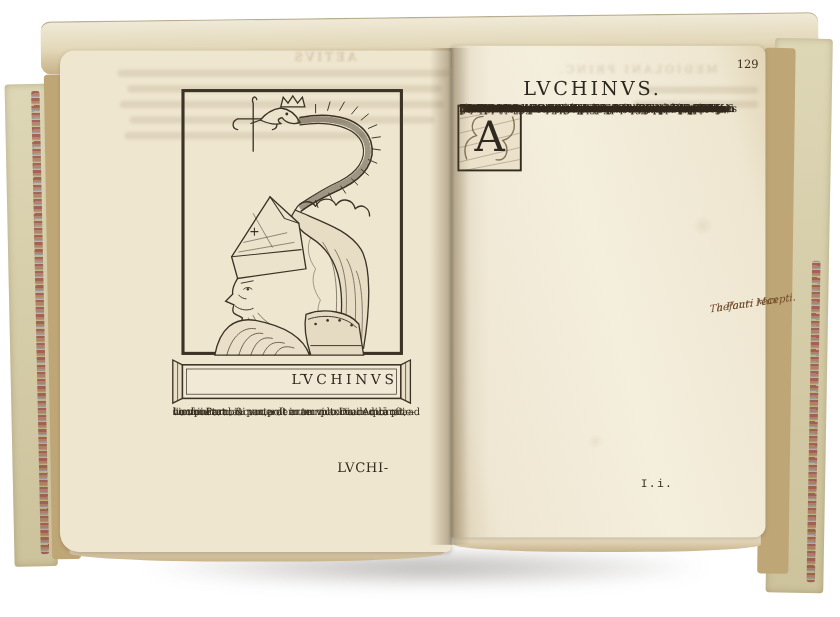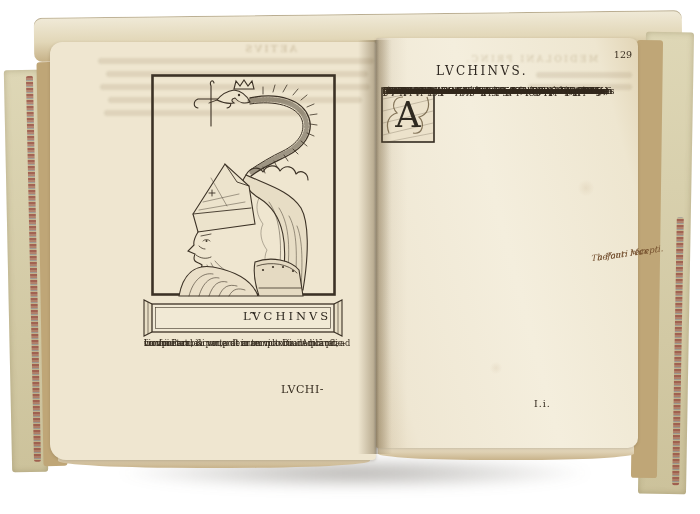--- a/index.html
+++ b/index.html
@@ -63,27 +63,27 @@
   .banner{left:90px;top:256px;width:206px;height:40px;}
   .banner-text{left:0;top:11px;width:206px;text-align:center;font-size:11.5px;letter-spacing:3px;color:#2e2820;white-space:nowrap;}
   .banner-orn{position:static;display:inline-block;font-size:9px;opacity:.75;margin:0 6px;transform:translateY(-1px);}
   .caption{left:94px;top:295px;width:208px;font-size:8.3px;line-height:13px;letter-spacing:-.1px;color:#352b1e;}
   .cap-line{position:static;display:block;height:13px;overflow:hidden;text-align:justify;text-align-last:justify;}
   .cap-line.last{text-align:center;text-align-last:left;}
   .catchword{left:231px;top:341px;font-size:11px;letter-spacing:.5px;color:#352b1e;}
 
   
   .pageno{left:222px;top:11px;width:34px;text-align:right;font-size:9.5px;color:#3a2f21;}
-  .rp-heading{left:60px;top:26px;font-size:12px;letter-spacing:2.4px;color:#2e2720;white-space:nowrap;}
+  .rp-heading{left:60px;top:26px;font-size:16px;letter-spacing:2.4px;color:#2e2720;white-space:nowrap;}
   .dropcap{left:5px;top:49px;width:54px;height:56px;}
   .dropcap .glyph{left:0;top:3px;width:54px;text-align:center;font-size:35px;line-height:50px;color:#2f2a21;}
   .body-col{left:7px;top:48px;width:238px;font-size:8.8px;line-height:11.05px;letter-spacing:-.1px;color:#33291d;}
   .tline{position:static;display:block;height:11.05px;overflow:hidden;text-align:justify;text-align-last:justify;white-space:normal;}
   .tline.ind{margin-left:58px;}
-  .signature{left:158px;top:360px;font-size:9.5px;letter-spacing:1px;color:#33291d;}
+  .signature{left:158px;top:360px;font-size:9.5px;letter-spacing:1px;color:#33291d;font-family:Liberation Mono, monospace;}
   .margin-note{left:215px;top:209px;width:90px;transform:rotate(-8deg) skewX(-7deg);
     font-style:italic;font-size:8.5px;line-height:10px;color:#6d4726;opacity:.95;white-space:nowrap;}
   .margin-note div{position:static;}
   .margin-note .l2{margin-left:6px;}
 
   svg{overflow:visible;}
 </style>
 </head>
 <body>
 

